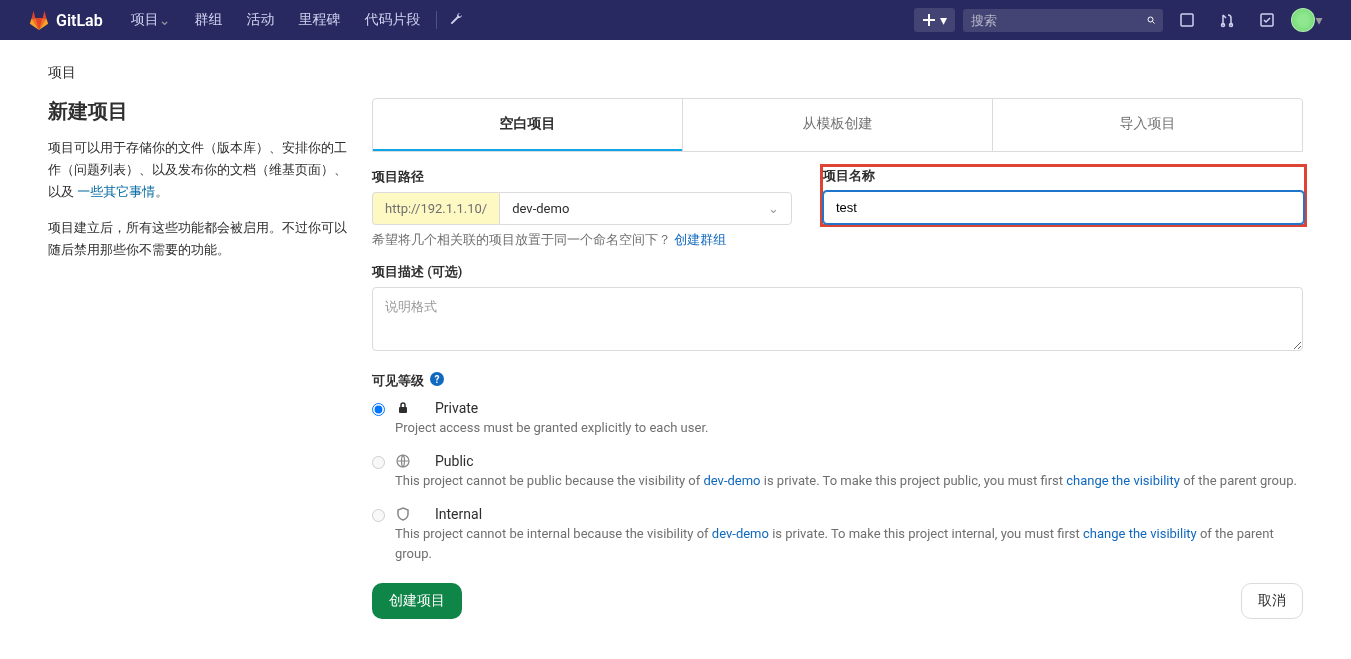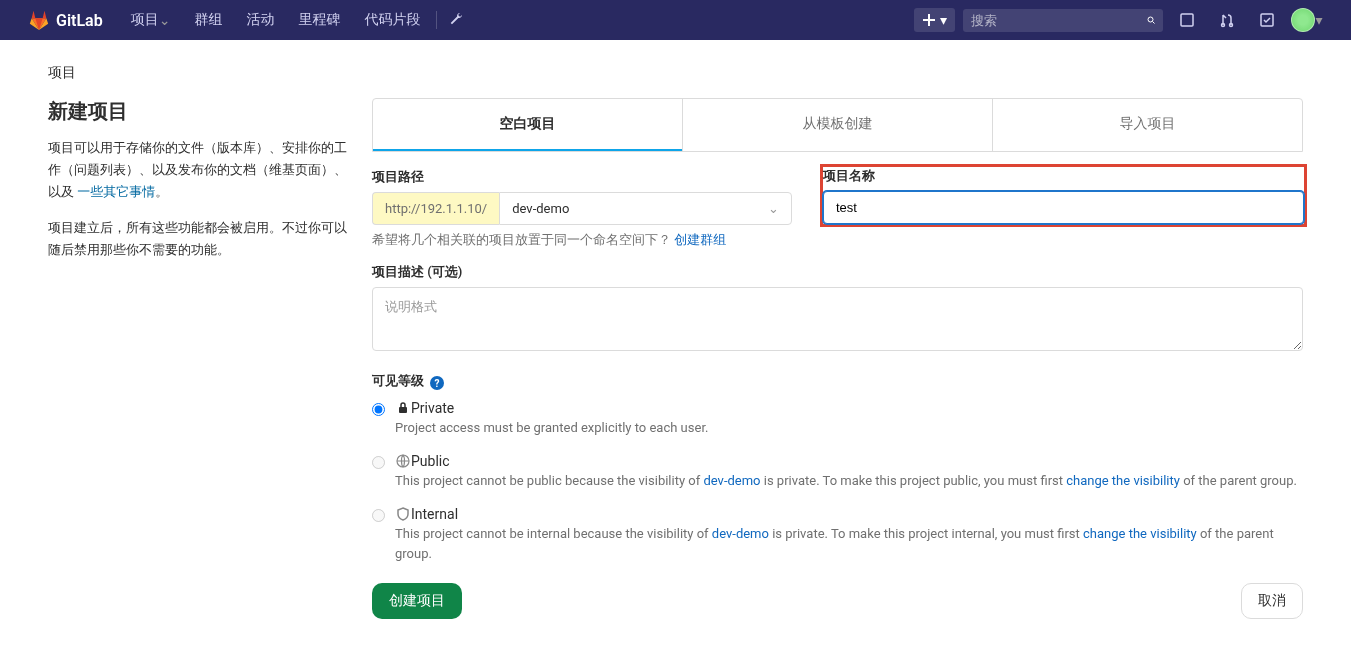--- a/index.html
+++ b/index.html
@@ -47,27 +47,27 @@
 .input-group { display: flex; }
 .input-prefix { background: #fef9c3; border: 1px solid #dbdbdb; border-right: none; padding: 8px 12px; border-radius: 4px 0 0 4px; color: #707070; font-size: 13px; display: flex; align-items: center; }
 .input-select { flex: 1; border: 1px solid #dbdbdb; padding: 8px 12px; border-radius: 0 4px 4px 0; display: flex; align-items: center; justify-content: space-between; cursor: pointer; background: #fff; color: #2e2e2e; font-size: 13px; }
 .input-text { width: 100%; border: 1px solid #dbdbdb; padding: 8px 12px; border-radius: 4px; font-size: 13px; outline: none; }
 .hint { font-size: 13px; color: #707070; margin-top: 6px; }
 .hint a { color: #1068bf; text-decoration: none; }
 
 .textarea { width: 100%; border: 1px solid #dbdbdb; border-radius: 4px; padding: 10px 12px; font-size: 13px; min-height: 64px; resize: vertical; font-family: Liberation Serif, serif; outline: none; }
 .textarea::placeholder { color: #999; }
 
-.section-label { font-weight: 600; font-size: 13px; margin: 18px 0 10px; display: flex; align-items: flex-end; gap: 6px; }
+.section-label { font-weight: 600; font-size: 13px; margin: 18px 0 10px; display: flex; align-items: flex-start; gap: 6px; }
 .help-circle { width: 14px; height: 14px; border-radius: 50%; background: #1068bf; color: #fff; font-size: 10px; display: inline-flex; align-items: center; justify-content: center; font-weight: bold; }
 
 .radio-row { display: flex; align-items: flex-start; gap: 10px; margin-bottom: 14px; }
 .radio-row input[type=radio] { margin-top: 3px; }
 .radio-body { flex: 1; }
-.radio-title { display: flex; align-items: center; gap: 0; font-size: 14px; color: #2e2e2e; }
+.radio-title { display: flex; align-items: center; gap: 24px; font-size: 14px; color: #2e2e2e; }
 .radio-desc { font-size: 13px; color: #707070; margin-top: 2px; line-height: 1.6; }
 .radio-desc a { color: #1068bf; text-decoration: none; }
 .vis-icon { width: 16px; height: 16px; display: inline-flex; align-items: center; justify-content: center; }
 
 .actions { display: flex; justify-content: space-between; margin-top: 18px; }
 .btn { padding: 8px 16px; border-radius: 10px; font-size: 14px; cursor: pointer; border: 1px solid transparent; }
 .btn-success { background: #108548; color: #fff; }
 .btn-default { background: #fff; border-color: #dbdbdb; color: #2e2e2e; }
 
 .highlight-box { border: 3px solid #d43; margin: -4px; }

